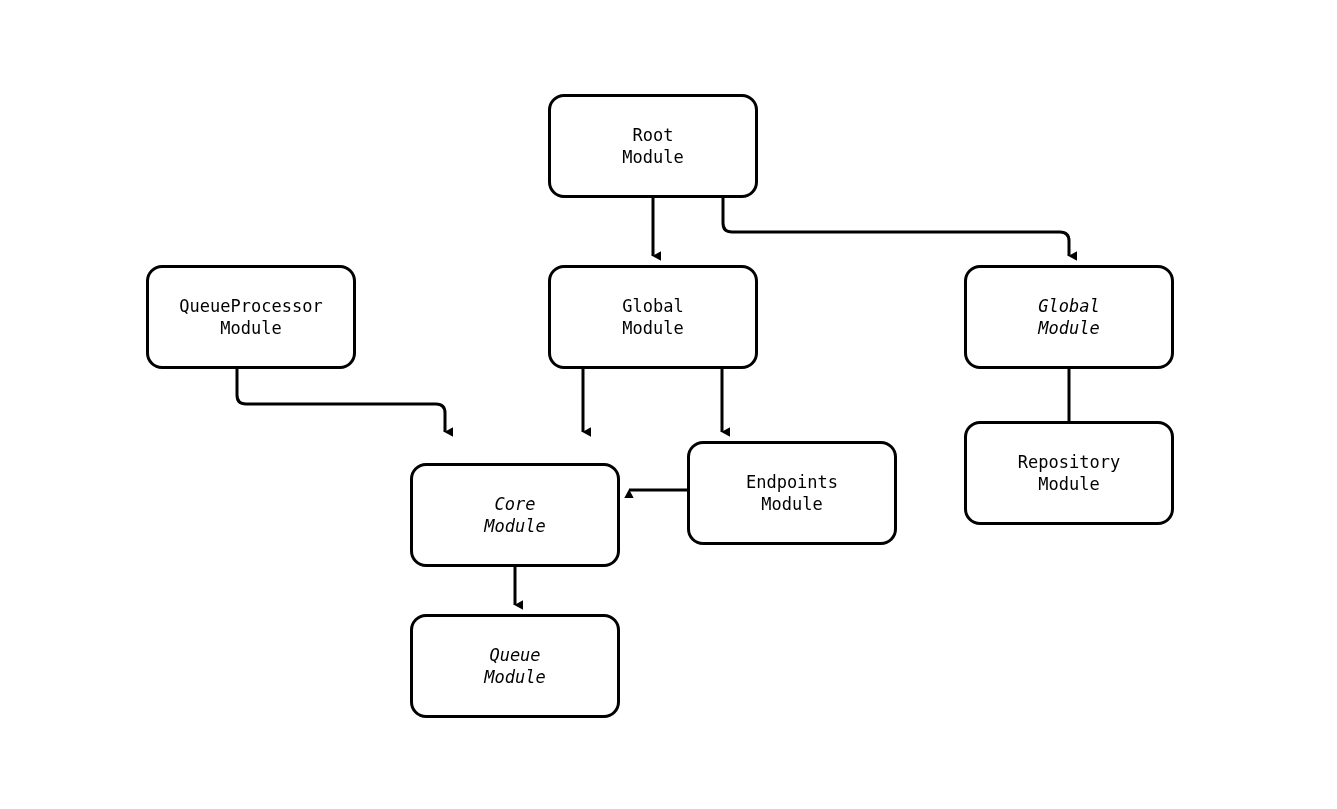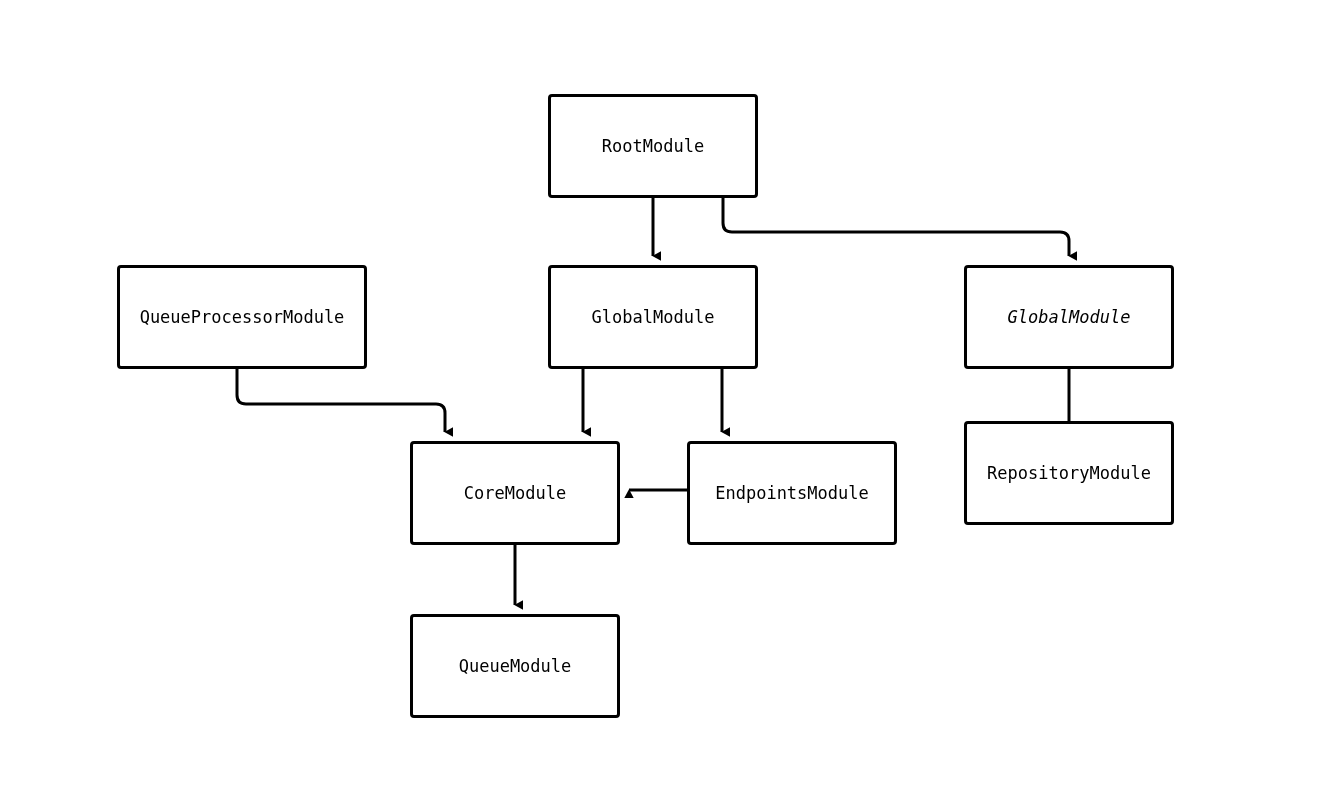--- a/index.html
+++ b/index.html
@@ -21,23 +21,23 @@
     left: 0;
     top: 0;
     width: 1337px;
     height: 809px;
   }
   .node {
     position: absolute;
     box-sizing: border-box;
     background: #ffffff;
     border: 3px solid #000000;
-    border-radius: 4px;
+    border-radius: 16px;
     display: flex;
-    flex-direction: row;
+    flex-direction: column;
     align-items: center;
     justify-content: center;
     z-index: 2;
   }
   .node-label {
     font-family: "DejaVu Sans Mono", "Liberation Mono", monospace;
     font-size: 17px;
     line-height: 22px;
     color: #000000;
     text-align: center;
@@ -69,48 +69,48 @@
         <path d="M 687 490 L 629 490" marker-end="url(#arrow-left)"></path>
         <path d="M 515 545 L 515 605" marker-end="url(#arrow-down)"></path>
       </g>
   </svg>
 
   <div class="node" style="left: 548px; top: 94px; width: 210px; height: 104px;">
     <span class="node-label">Root</span>
     <span class="node-label">Module</span>
   </div>
 
-  <div class="node" style="left: 117px; top: 265px; width: 250px; height: 104px;">
+  <div class="node" style="left: 146px; top: 265px; width: 210px; height: 104px;">
     <span class="node-label">QueueProcessor</span>
     <span class="node-label">Module</span>
   </div>
 
   <div class="node" style="left: 548px; top: 265px; width: 210px; height: 104px;">
     <span class="node-label">Global</span>
     <span class="node-label">Module</span>
   </div>
 
   <div class="node" style="left: 964px; top: 265px; width: 210px; height: 104px; font-style: italic;">
     <span class="node-label">Global</span>
     <span class="node-label">Module</span>
   </div>
 
-  <div class="node" style="left: 410px; top: 441px; width: 210px; height: 104px;">
+  <div class="node" style="left: 410px; top: 463px; width: 210px; height: 104px; font-style: italic;">
     <span class="node-label">Core</span>
     <span class="node-label">Module</span>
   </div>
 
   <div class="node" style="left: 687px; top: 441px; width: 210px; height: 104px;">
     <span class="node-label">Endpoints</span>
     <span class="node-label">Module</span>
   </div>
 
   <div class="node" style="left: 964px; top: 421px; width: 210px; height: 104px;">
     <span class="node-label">Repository</span>
     <span class="node-label">Module</span>
   </div>
 
-  <div class="node" style="left: 410px; top: 614px; width: 210px; height: 104px;">
+  <div class="node" style="left: 410px; top: 614px; width: 210px; height: 104px; font-style: italic;">
     <span class="node-label">Queue</span>
     <span class="node-label">Module</span>
   </div>
 
 </div>
 
 </body></html>

